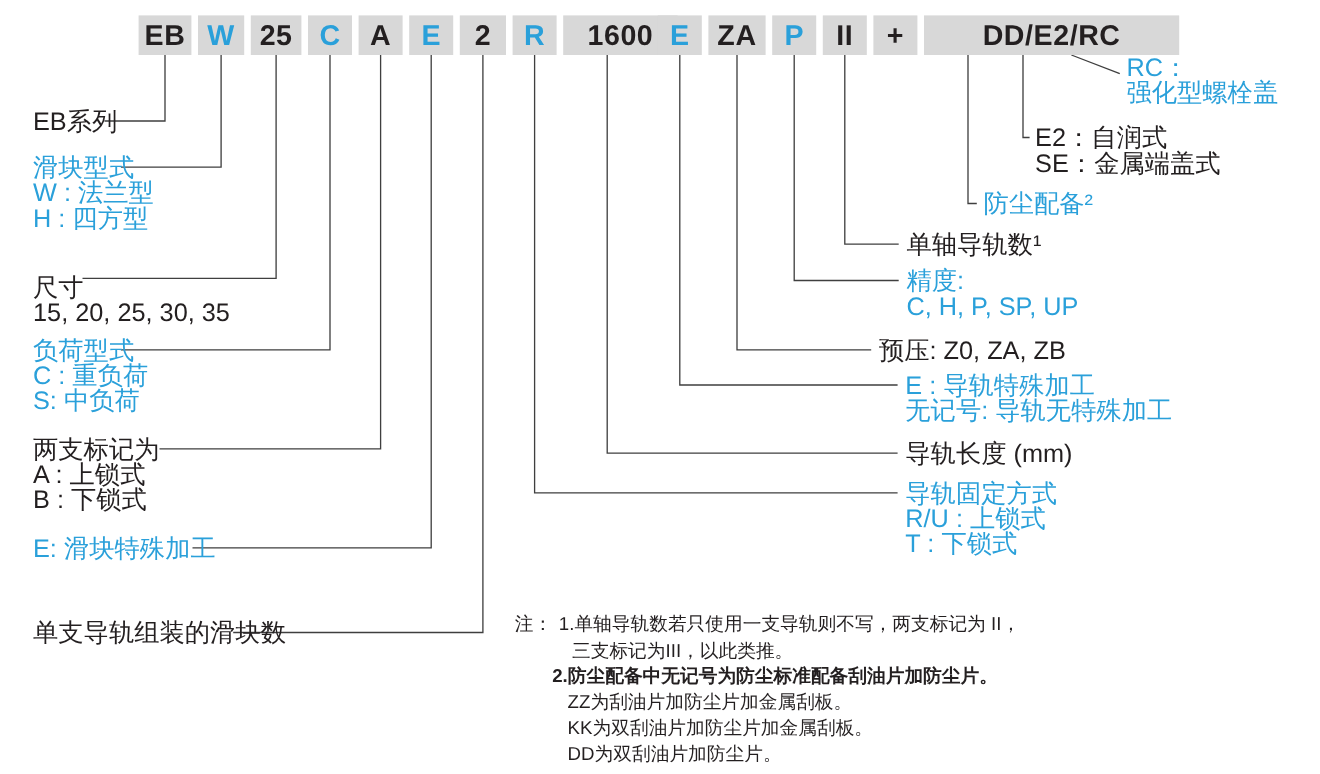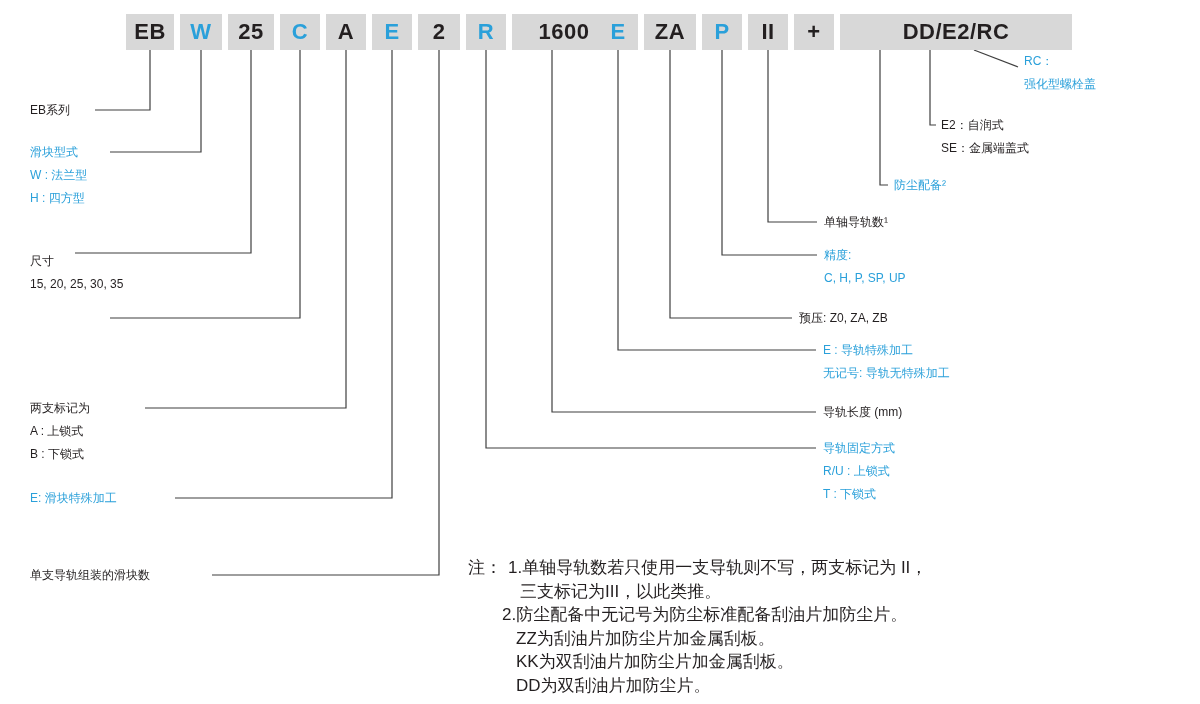--- a/index.html
+++ b/index.html
@@ -5,30 +5,30 @@
   html,body{margin:0;padding:0;background:#ffffff;}
   .stage{
     position:relative;width:1200px;height:704px;background:#ffffff;overflow:hidden;
     font-family:"Liberation Sans","DejaVu Sans",sans-serif;
     --blue:#2aa0da; --ink:#231f20; --box:#d8d8d8; --line:#3f3f3f;
   }
   .connectors{position:absolute;left:0;top:0;width:1200px;height:704px;}
   .connectors polyline{fill:none;stroke:var(--line);stroke-width:1.2;}
   .seg{
     position:absolute;top:14px;height:36px;line-height:36px;text-align:center;
-    background:var(--box);font-size:22px;font-weight:bold;letter-spacing:0.5px;
+    background:var(--box);font-size:26px;font-weight:bold;letter-spacing:0.5px;
   }
-  .lbl{position:absolute;font-size:12px;line-height:23px;white-space:nowrap;}
+  .lbl{position:absolute;font-size:23px;line-height:23px;white-space:nowrap;}
   [data-color="blue"]{color:var(--blue);}
   [data-color="black"]{color:var(--ink);}
   .notes{position:absolute;left:468px;top:556px;font-size:17px;line-height:23.5px;color:var(--ink);white-space:nowrap;}
   .notes .row{display:flex;}
   .notes .p{margin-right:6px;}
   .ind1{padding-left:52px;}
-  .ind2{padding-left:34px;}
+  .ind2{padding-left:34px;font-weight:bold;}
   .ind3{padding-left:48px;}
 </style>
 </head>
 <body>
 
 <div class="stage" style="--blue: #2aa0da; --ink: #231f20; --box: #d8d8d8; --line: #3f3f3f;">
 
   <svg class="connectors" viewBox="0 0 1200 704" xmlns="http://www.w3.org/2000/svg">
     <polyline points="150,50 150,110 95,110"></polyline>
     <polyline points="201,50 201,152 110,152"></polyline>
@@ -68,20 +68,25 @@
     <div>EB系列</div>
   </div>
   <div class="lbl" style="left:30px;top:141px" data-color="blue">
     <div>滑块型式</div>
     <div>W : 法兰型</div>
     <div>H : 四方型</div>
   </div>
   <div class="lbl" style="left:30px;top:250px" data-color="black">
     <div>尺寸</div>
     <div>15, 20, 25, 30, 35</div>
+  </div>
+  <div class="lbl" style="left:30px;top:307px" data-color="blue">
+    <div>负荷型式</div>
+    <div>C : 重负荷</div>
+    <div>S: 中负荷</div>
   </div>
   <div class="lbl" style="left:30px;top:397px" data-color="black">
     <div>两支标记为</div>
     <div>A : 上锁式</div>
     <div>B : 下锁式</div>
   </div>
   <div class="lbl" style="left:30px;top:487px" data-color="blue">
     <div>E: 滑块特殊加工</div>
   </div>
   <div class="lbl" style="left:30px;top:564px" data-color="black">

